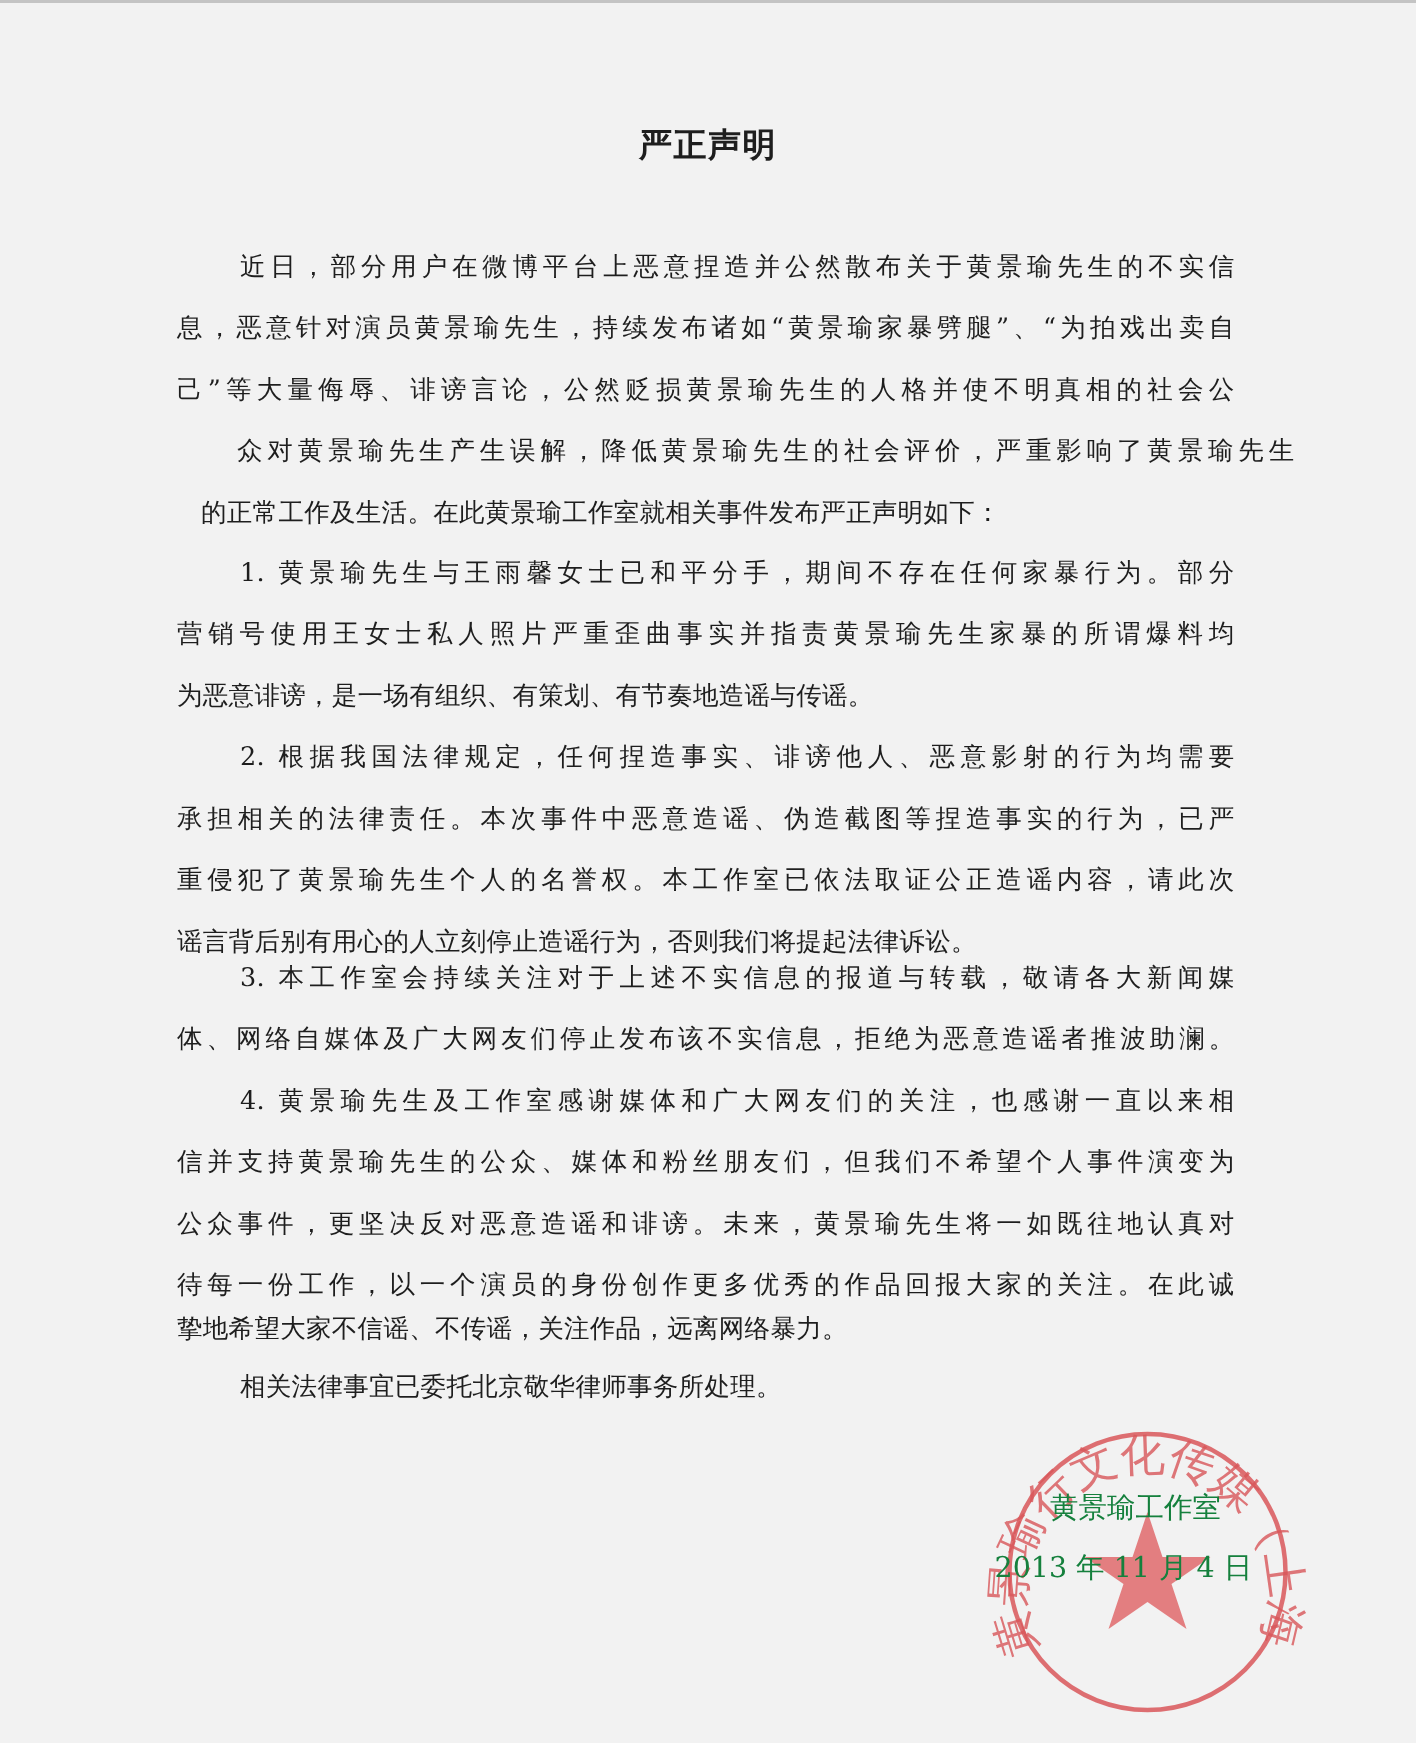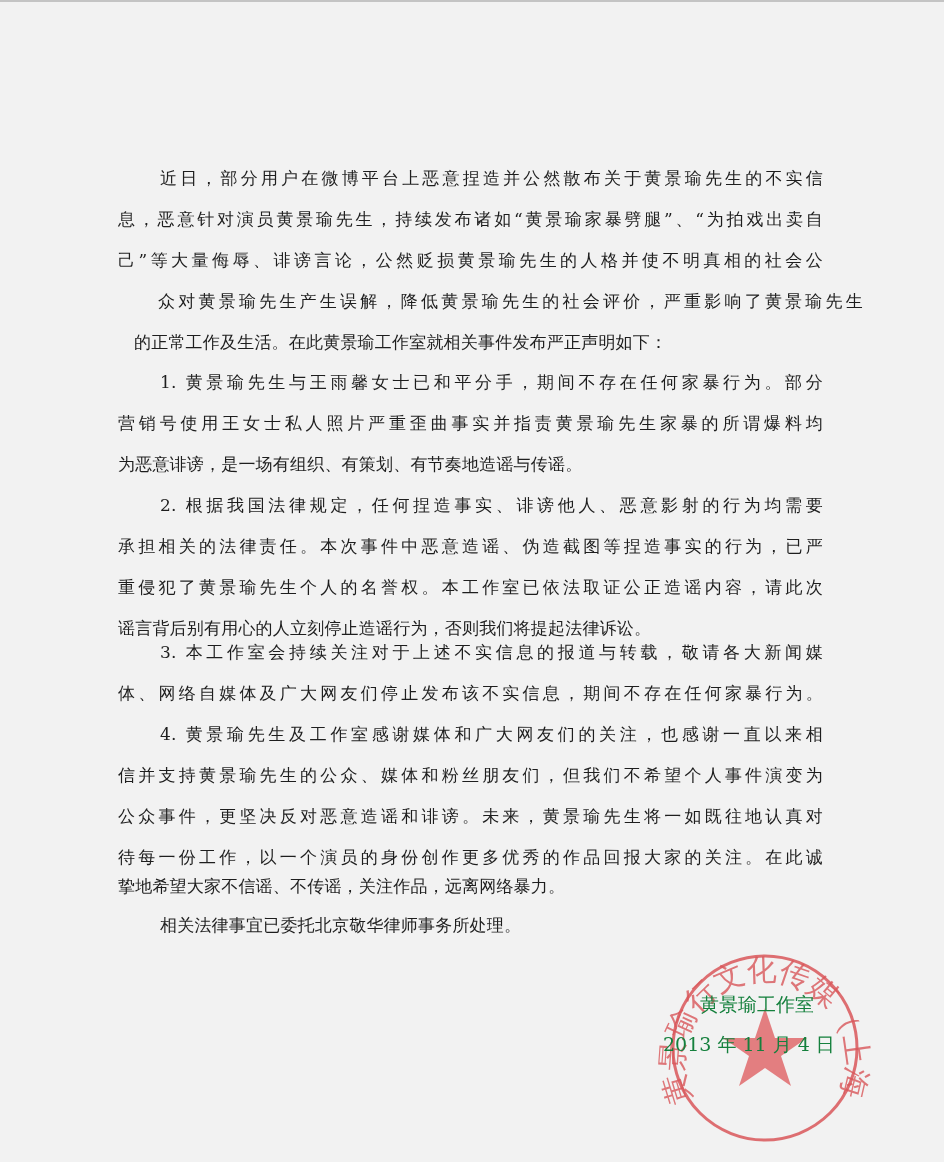--- a/index.html
+++ b/index.html
@@ -32,20 +32,21 @@
     position:absolute; font-size:19px; white-space:nowrap; color:#15803d;
   }
 </style>
 </head>
 <body>
 
 <div class="topline"></div>
 
 <div class="page">
 
+  <div class="title">严正声明</div>
 
   <div>
     <div class="line indent" style="top:166px;">近日，部分用户在微博平台上恶意捏造并公然散布关于黄景瑜先生的不实信</div>
     <div class="line" style="top:207px;">息，恶意针对演员黄景瑜先生，持续发布诸如“黄景瑜家暴劈腿”、“为拍戏出卖自</div>
     <div class="line" style="top:248px;">己”等大量侮辱、诽谤言论，公然贬损黄景瑜先生的人格并使不明真相的社会公</div>
     <div class="line" style="top:289px;margin-left:40px;">众对黄景瑜先生产生误解，降低黄景瑜先生的社会评价，严重影响了黄景瑜先生</div>
     <div class="line last" style="top:330px;margin-left:16px;">的正常工作及生活。在此黄景瑜工作室就相关事件发布严正声明如下：</div>
   </div>
 
   <div>
@@ -56,21 +57,21 @@
 
   <div>
     <div class="line indent" style="top:493px;">2.  根据我国法律规定，任何捏造事实、诽谤他人、恶意影射的行为均需要</div>
     <div class="line" style="top:534px;">承担相关的法律责任。本次事件中恶意造谣、伪造截图等捏造事实的行为，已严</div>
     <div class="line" style="top:575px;">重侵犯了黄景瑜先生个人的名誉权。本工作室已依法取证公正造谣内容，请此次</div>
     <div class="line last" style="top:616px;">谣言背后别有用心的人立刻停止造谣行为，否则我们将提起法律诉讼。</div>
   </div>
 
   <div>
     <div class="line indent" style="top:640px;">3.  本工作室会持续关注对于上述不实信息的报道与转载，敬请各大新闻媒</div>
-    <div class="line" style="top:681px;">体、网络自媒体及广大网友们停止发布该不实信息，期间不存在任何家暴行为。</div>
+    <div class="line" style="top:681px;">体、网络自媒体及广大网友们停止发布该不实信息，拒绝为恶意造谣者推波助澜。</div>
   </div>
 
   <div>
     <div class="line indent" style="top:722px;">4.  黄景瑜先生及工作室感谢媒体和广大网友们的关注，也感谢一直以来相</div>
     <div class="line" style="top:763px;">信并支持黄景瑜先生的公众、媒体和粉丝朋友们，但我们不希望个人事件演变为</div>
     <div class="line" style="top:804px;">公众事件，更坚决反对恶意造谣和诽谤。未来，黄景瑜先生将一如既往地认真对</div>
     <div class="line" style="top:845px;">待每一份工作，以一个演员的身份创作更多优秀的作品回报大家的关注。在此诚</div>
     <div class="line last" style="top:874px;">挚地希望大家不信谣、不传谣，关注作品，远离网络暴力。</div>
   </div>
 

